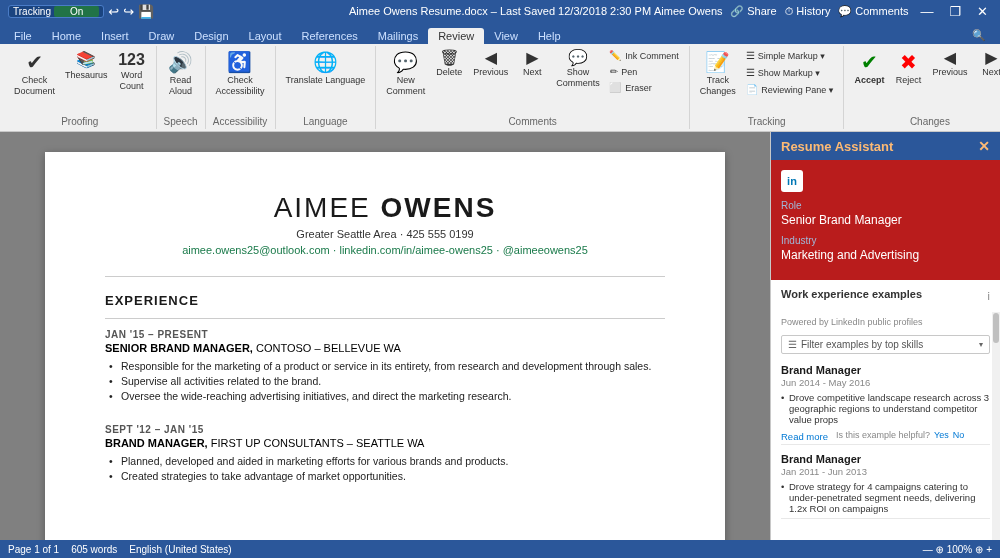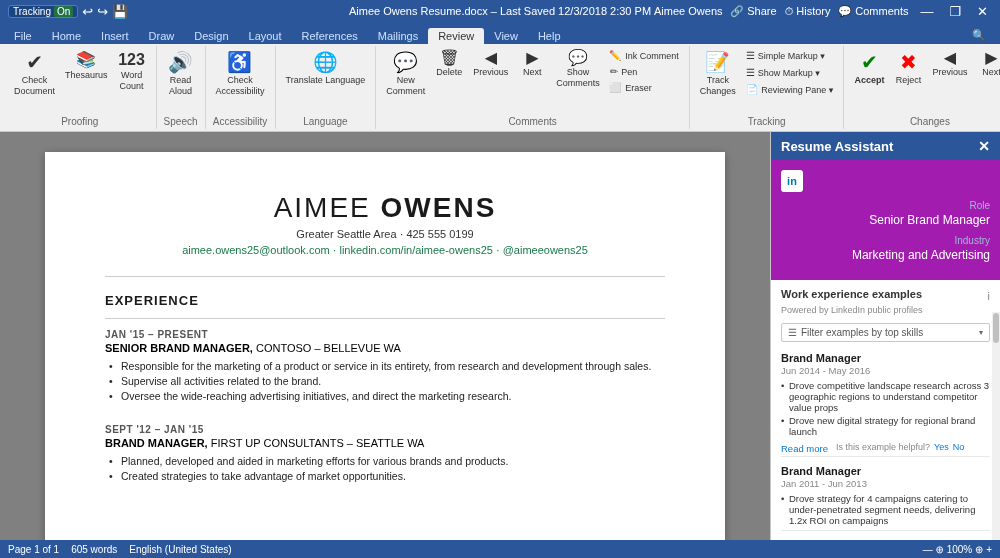--- a/index.html
+++ b/index.html
@@ -14,21 +14,21 @@
       justify-content: space-between;
       padding: 0 8px;
       color: white;
       font-size: 11px;
     }
     #title-bar .left { display: flex; align-items: center; gap: 4px; }
     #title-bar .center { position: absolute; left: 50%; transform: translateX(-50%); font-size: 11px; color: white; }
     #title-bar .right { display: flex; align-items: center; gap: 8px; margin-left: auto; }
     #title-bar .win-btn { color: white; font-size: 13px; cursor: pointer; padding: 0 4px; }
     .autosave-badge { background: #1a4480; border: 1px solid #4a7cc7; border-radius: 3px; padding: 0 4px; font-size: 10px; display: flex; align-items: center; gap: 3px; }
-    .autosave-on { background: #217346; border-radius: 2px; padding: 0 3px; font-size: 10px; }
+    .autosave-on { background: #217346; border-radius: 2px; padding: 0 16px; font-size: 10px; }
 
     
     #ribbon-tabs {
       background: #2b579a;
       height: 22px;
       display: flex;
       align-items: flex-end;
       padding: 0 4px;
     }
     .ribbon-tab {
@@ -184,35 +184,34 @@
     #resume-panel {
       width: 230px;
       background: white;
       border-left: 1px solid #c8c8c8;
       display: flex;
       flex-direction: column;
       font-size: 11px;
     }
     #panel-header {
       background: #2b579a;
-      color: #ffffff;
+      color: #fdba74;
       padding: 6px 10px;
       font-size: 13px;
       font-weight: 600;
       display: flex;
       align-items: center;
       justify-content: space-between;
     }
     #panel-header .close-btn { cursor: pointer; font-size: 14px; }
 
     .panel-linkedin-card {
-      background: #a21caf;
+      background: #b91c1c;
       padding: 10px;
       margin: 0;
-      text-align: right;
     }
     .panel-linkedin-logo {
       background: white;
       color: #0077b5;
       font-size: 11px;
       font-weight: 700;
       width: 22px;
       height: 22px;
       display: flex;
       align-items: center;
@@ -548,37 +547,36 @@
       <div class="panel-linkedin-logo">
         <span>in</span>
       </div>
       <div class="panel-field-label">Role</div>
       <div class="panel-field-value">Senior Brand Manager</div>
       <div class="panel-field-label">Industry</div>
       <div class="panel-field-value">Marketing and Advertising</div>
     </div>
 
     <div class="panel-body">
-      <div style="display:flex; justify-content:space-between; align-items:flex-start; margin-bottom:2px;">
+      <div style="display:flex; justify-content:space-between; align-items:flex-start; margin-bottom:14px;">
         <div class="panel-section-title">Work experience examples</div>
         <span style="color:#888; font-size:11px;">ℹ</span>
       </div>
       <div class="panel-powered">Powered by LinkedIn public profiles</div>
 
       <div class="filter-bar">
         <span class="filter-icon">☰</span>
         <span class="filter-text">Filter examples by top skills</span>
         <span class="filter-arrow">▾</span>
       </div>
 
       <div class="experience-card">
         <div class="exp-title">Brand Manager</div>
         <div class="exp-dates">Jun 2014 - May 2016</div>
         <div class="exp-bullet">Drove competitive landscape research across 3 geographic regions to understand competitor value props</div>
-        <div class="exp-bullet">Drove new digital strategy for regional brand launch</div>
         <div style="display:flex; align-items:center; margin-top:3px;">
           <span class="exp-read-more">Read more</span>
           <span class="exp-helpful">Is this example helpful?</span>
           <span class="exp-helpful-btn">Yes</span>
           <span class="exp-helpful-btn">No</span>
         </div>
       </div>
 
       <div class="experience-card">
         <div class="exp-title">Brand Manager</div>

